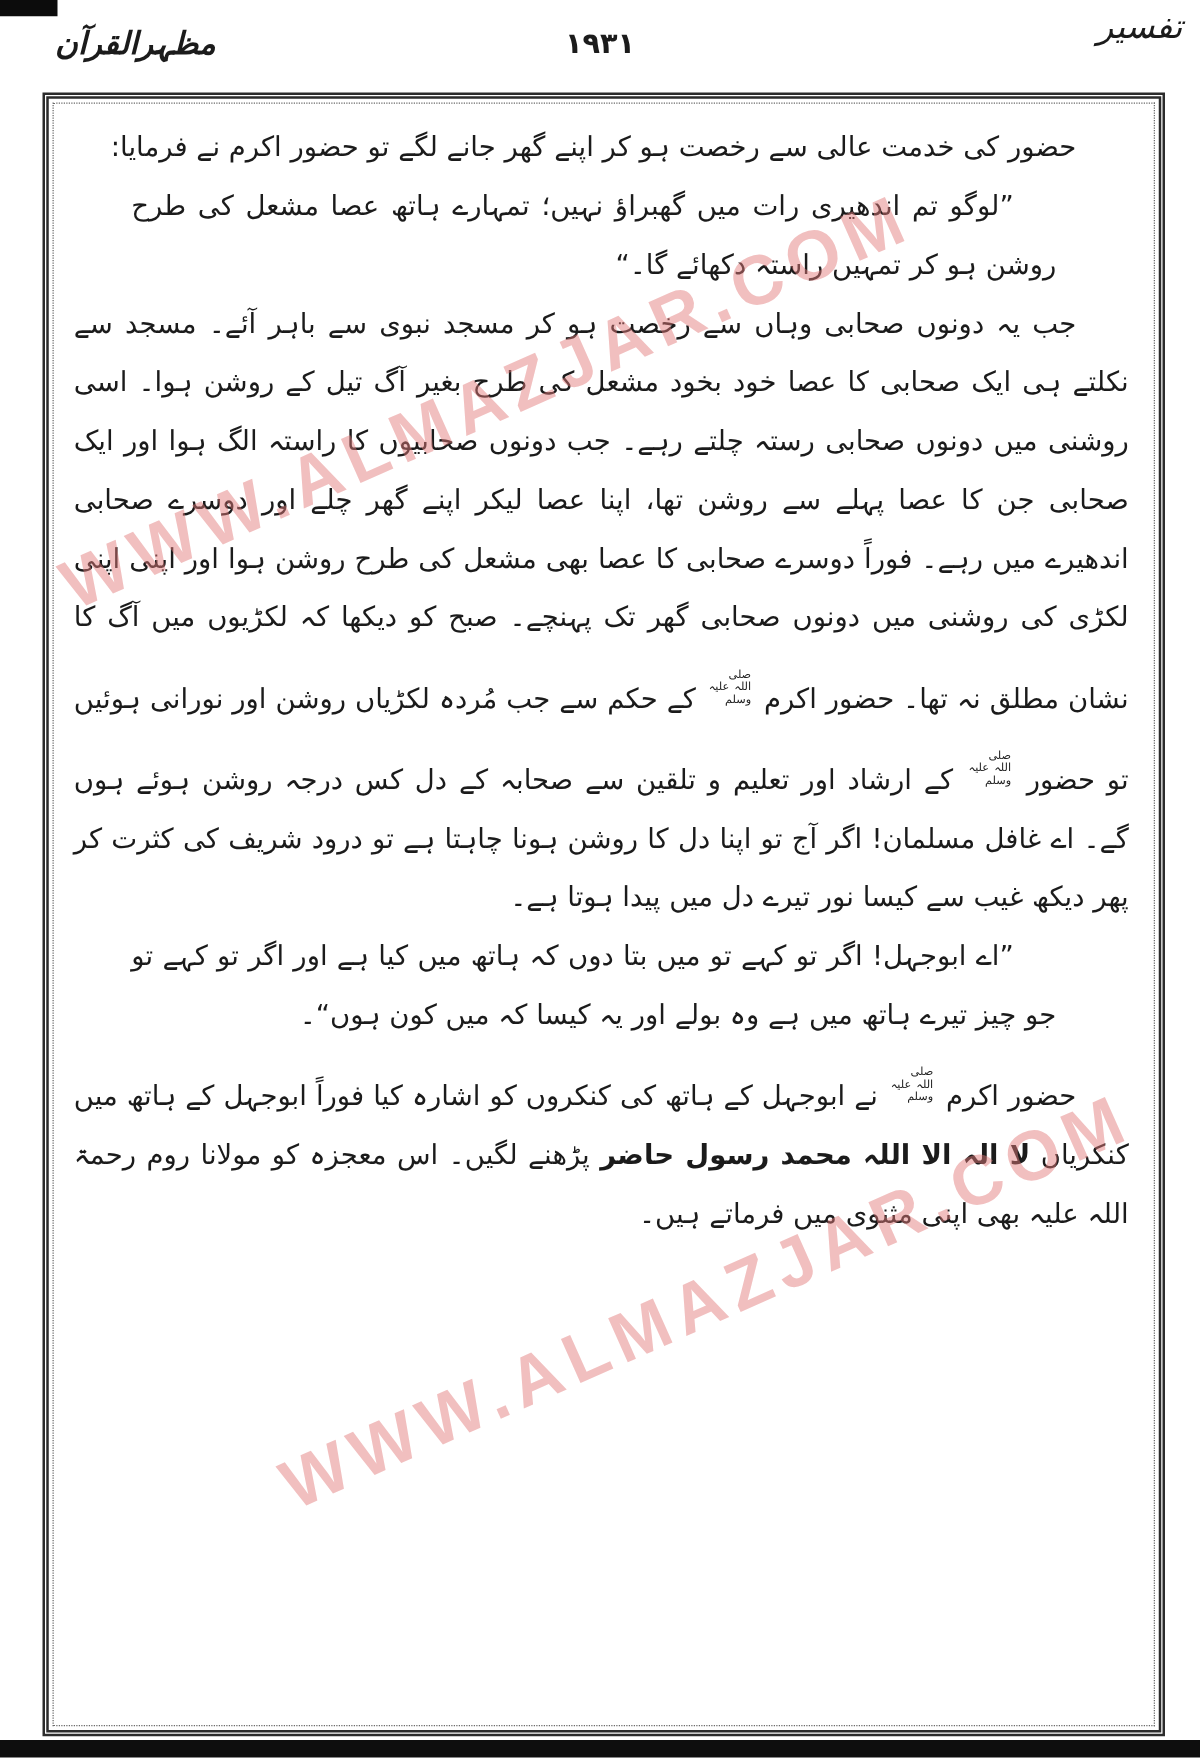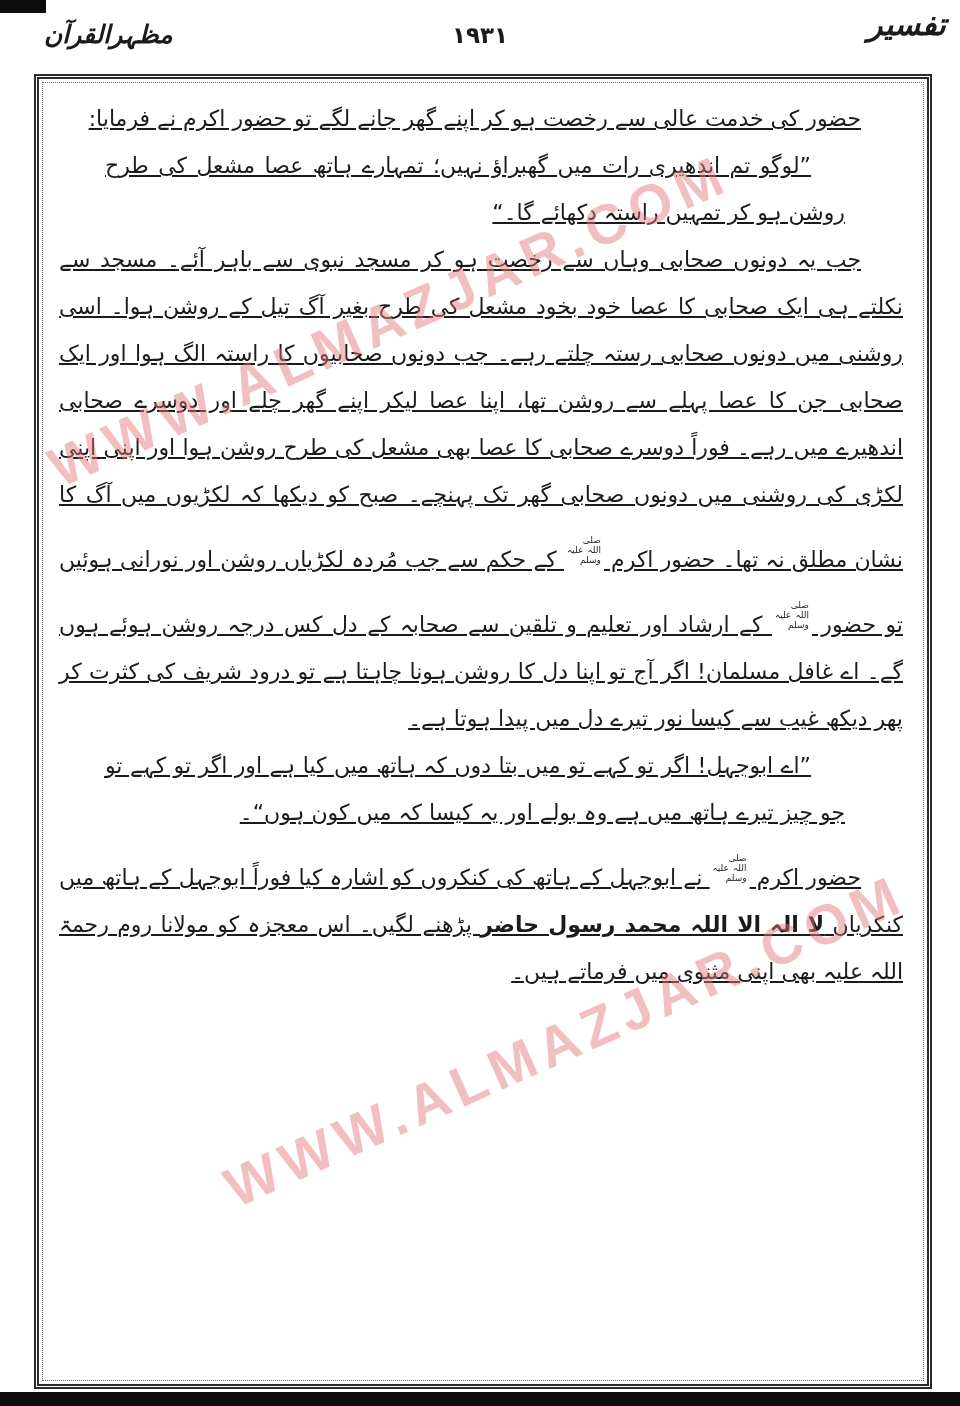--- a/index.html
+++ b/index.html
@@ -7,35 +7,35 @@
     width:960px;height:1406px;position:relative;overflow:hidden;
     background:#ffffff;
     font-family:"DejaVu Sans",sans-serif;
     color:#1b1b1b;
   }
   
   .scan-corner{position:absolute;left:0;top:0;width:46px;height:13px;background:#0c0c0c;}
   .scan-bottom{position:absolute;left:0;bottom:0;width:960px;height:14px;background:#0e0e0e;}
   
   .header{position:absolute;top:6px;left:0;right:0;height:62px;}
-  .hdr-right{position:absolute;right:14px;top:0;font-size:31px;font-weight:bold;font-style:italic;text-align:right;}
+  .hdr-right{position:absolute;right:14px;top:0;font-size:27px;font-weight:normal;font-style:italic;text-align:right;}
   .hdr-center{position:absolute;left:0;right:0;top:16px;text-align:center;font-size:23px;font-weight:bold;letter-spacing:2px;}
   .hdr-left{position:absolute;left:44px;top:14px;font-size:25px;font-weight:bold;font-style:italic;}
   
   .frame{
     position:absolute;left:34px;right:28px;top:74px;bottom:17px;
     border:5px double #2b2b2b;background:transparent;
   }
   .frame-inner{
     position:absolute;inset:3px;
     border:1px dotted #6a6a6a;
     padding:12px 20px 8px 16px;
     overflow:hidden;
   }
-  .text-col{position:relative;z-index:2;font-size:22px;line-height:47px;text-align:justify;text-decoration:underline;}
+  .text-col{position:relative;z-index:2;font-size:22px;line-height:47px;text-align:justify;}
   .block{margin:0;}
   .block.para{text-indent:42px;}
   .block.quote{margin:0 58px 0 46px;text-indent:34px;}
   .emph{font-weight:bold;}
   .marker{
     display:inline-block;width:22px;height:22px;border-radius:50%;
     background:#0d0d0d;color:#fff;font-size:13px;line-height:22px;
     text-align:center;vertical-align:middle;margin-left:7px;text-indent:0;
     font-weight:bold;
   }

